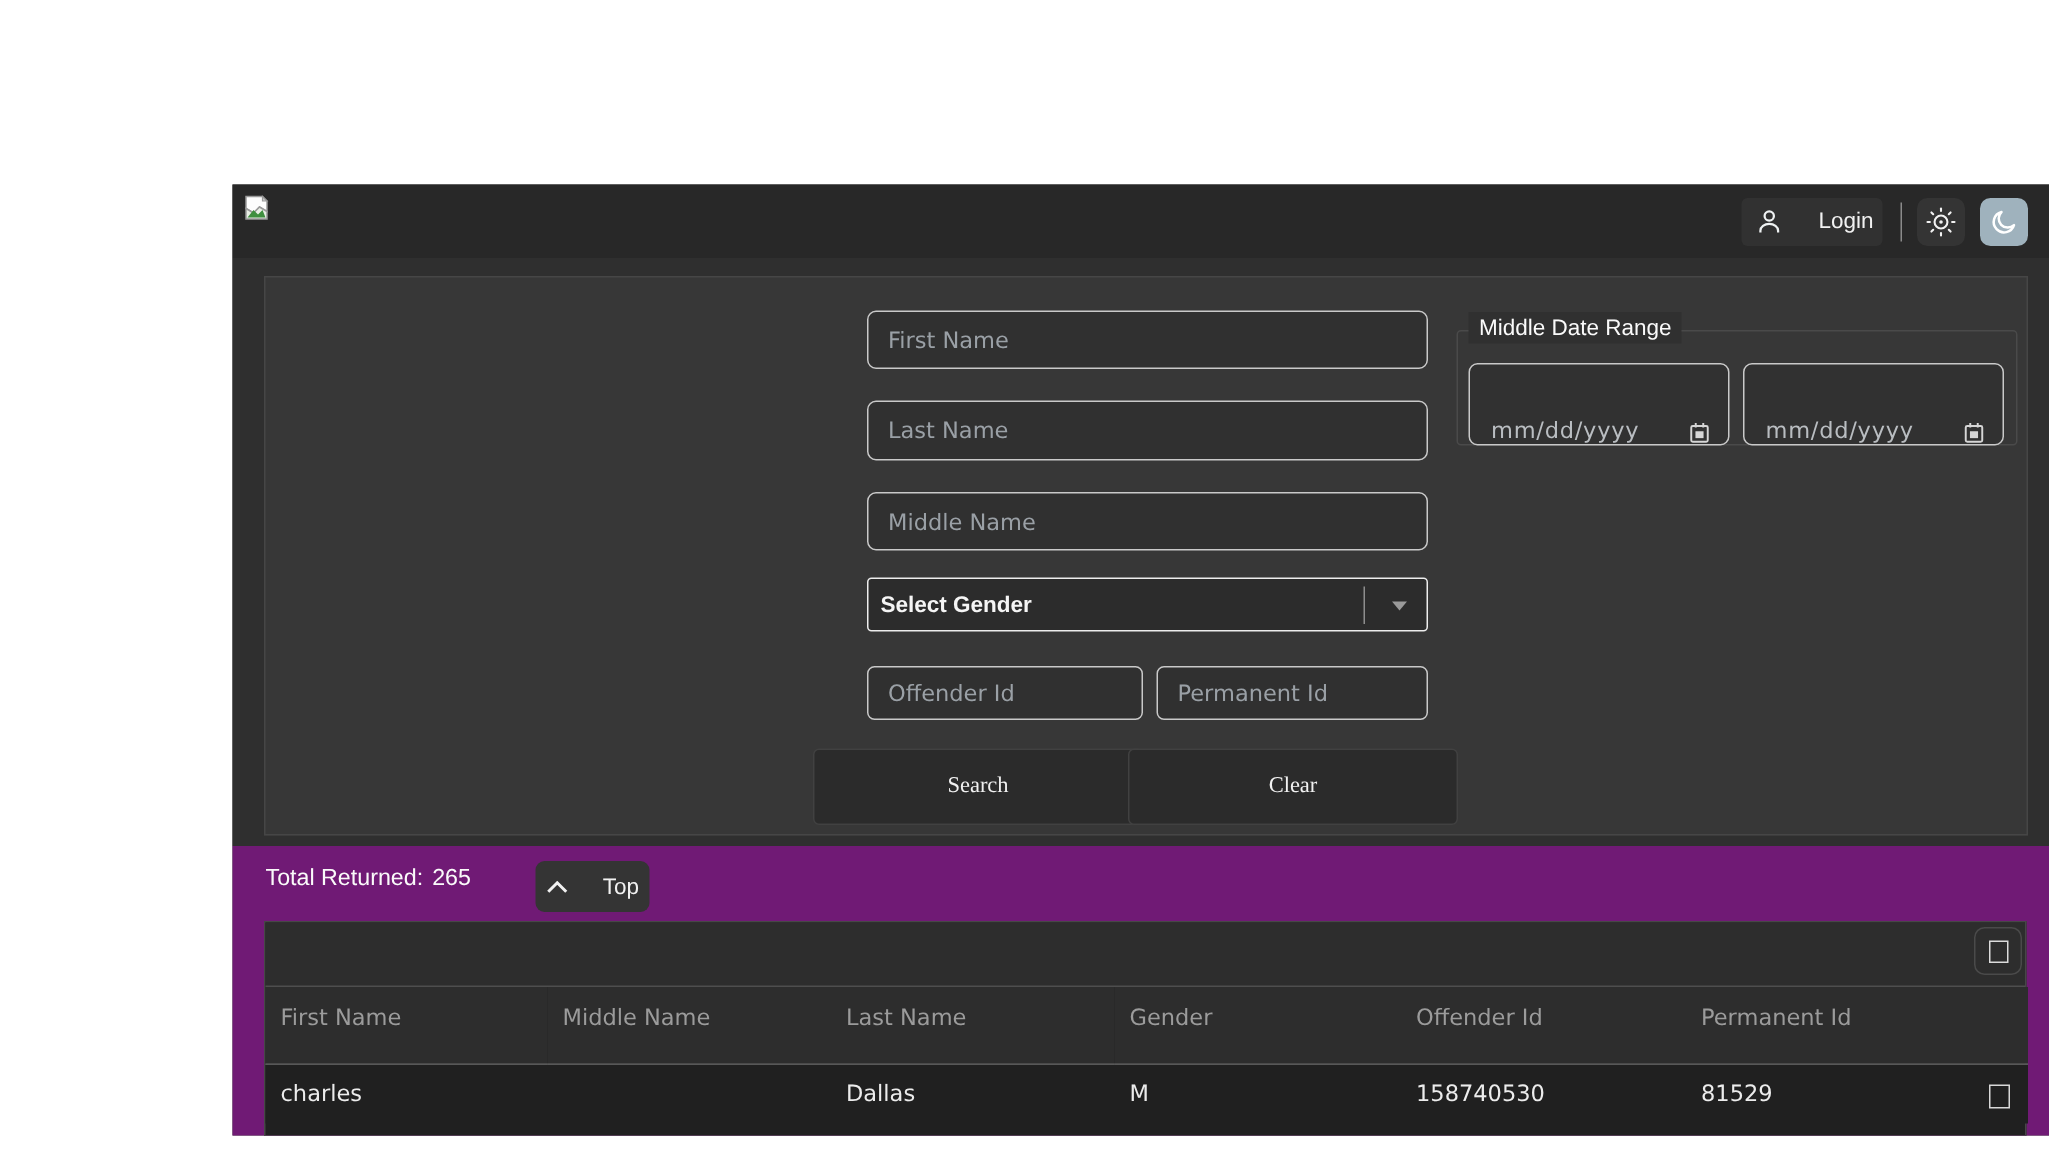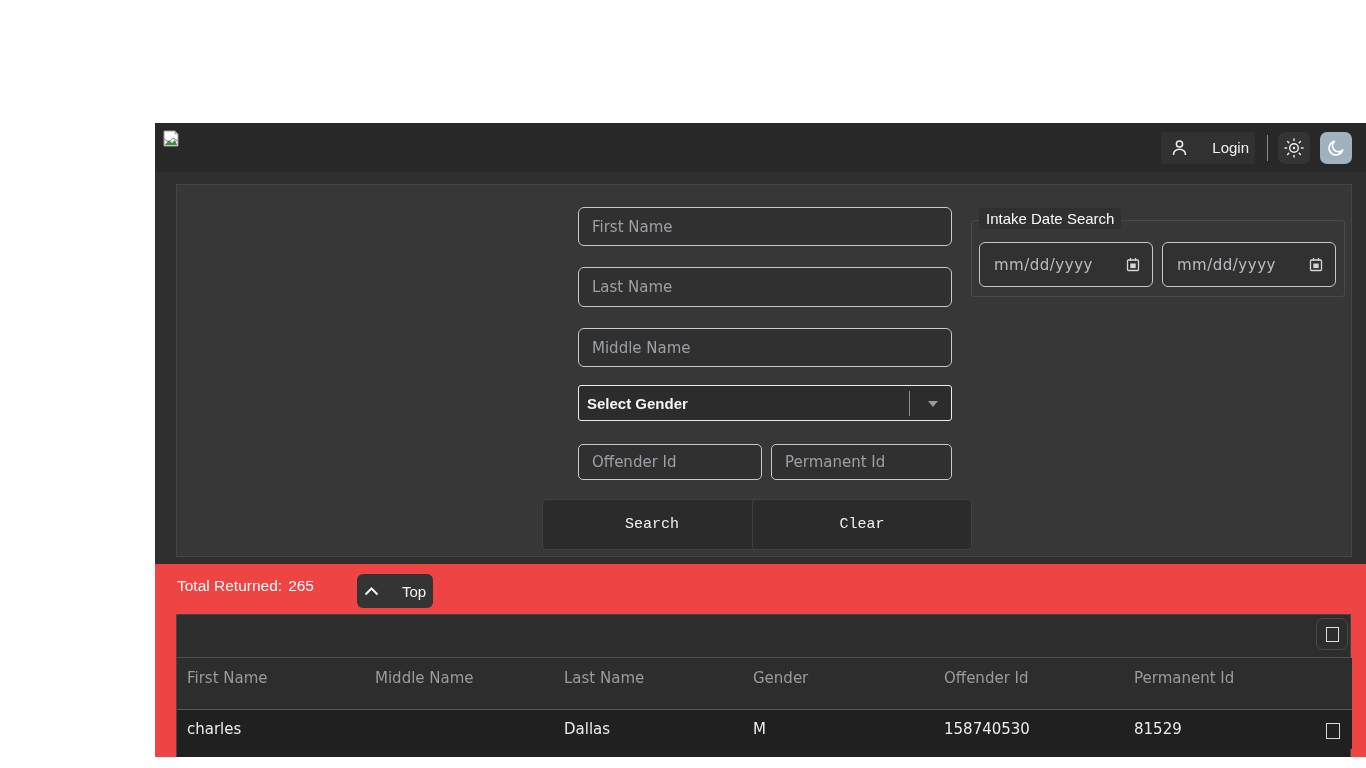--- a/index.html
+++ b/index.html
@@ -45,38 +45,38 @@
   .gender-sep { position:absolute; right:41px; top:5px; width:1px; height:25px; background:#8d8d8d; }
   .gender-arrow { position:absolute; right:13px; top:15px; width:0; height:0;
                   border-left:5px solid transparent; border-right:5px solid transparent;
                   border-top:6px solid #9a9a9a; }
 
   .in-offender  { left:401px; top:259px; width:184px; height:36px; border-radius:5px; }
   .in-permanent { left:594px; top:259px; width:181px; height:36px; border-radius:5px; }
 
   .form-btn { position:absolute; top:314px; width:220px; height:51px; background:#2b2b2b;
               border:1px solid #414141; border-radius:4px; color:#f1f1f1; font-size:15px;
-              font-family:Liberation Mono, monospace; cursor:default; }
+              font-family:Liberation Serif, serif; cursor:default; }
   .btn-search { left:365px; }
   .btn-clear  { left:575px; }
 
   
   .intake-box { position:absolute; left:794px; top:35px; width:374px; height:77px;
                 border:1px solid #4a4a4a; border-radius:3px; }
   .intake-legend { position:absolute; left:7px; top:-13px; background:#303030;
                    color:#fafafa; font-size:15px; padding:2px 7px; white-space:nowrap; }
-  .date-field { position:absolute; top:21px; width:174px; height:45px; background:#313131;
+  .date-field { position:absolute; top:21px; width:174px; height:55px; background:#313131;
                 border:1px solid #c9c9c9; border-radius:6px; display:flex;
-                align-items:center; padding:0 12px 0 14px; }
+                align-items:flex-end; padding:0 12px 0 14px; }
   .date-from { left:7px; } .date-to { left:190px; }
   .date-text { flex:1; color:#b9bdc1; font-size:15px; font-family:"DejaVu Sans", sans-serif;
                letter-spacing:0.5px; }
 
   
-  .lower { position:absolute; left:0; top:441px; width:100%; height:193px; background:#ef4444; }
+  .lower { position:absolute; left:0; top:441px; width:100%; height:193px; background:#701a75; }
 
   .total-line { position:absolute; left:22px; top:13px; color:#fafafa; font-size:15.5px; }
   .total-line .val { margin-left:6px; }
   .top-btn { position:absolute; left:202px; top:10px; width:76px; height:34px;
              background:#343434; border:none; border-radius:6px; color:#f1f1f1;
              font-size:15px; display:flex; align-items:center; justify-content:center;
              gap:23px; cursor:default; font-family:"Liberation Sans", sans-serif; }
 
   .results-box { position:absolute; left:21px; top:50px; width:1175px; height:143px;
                  border:1px solid #474747; border-bottom:none; background:#202020; }
@@ -163,21 +163,21 @@
         <span class="gender-arrow"></span>
       </div>
 
       <input class="txt-input in-offender" placeholder="Offender Id" style="">
       <input class="txt-input in-permanent" placeholder="Permanent Id" style="">
 
       <button class="form-btn btn-search">Search</button>
       <button class="form-btn btn-clear">Clear</button>
 
       <div class="intake-box">
-        <span class="intake-legend">Intake Date Search</span>
+        <span class="intake-legend">Middle Date Range</span>
 
         <div class="date-field date-from">
           <span class="date-text">mm/dd/yyyy</span>
           <span>
             <svg width="14" height="15" viewBox="0 0 14 15" fill="none" stroke="#d6d6d6" stroke-width="1.3">
               <rect x="1.5" y="3" width="11" height="10.5" rx="1"></rect>
               <line x1="4.5" y1="1" x2="4.5" y2="4"></line>
               <line x1="9.5" y1="1" x2="9.5" y2="4"></line>
               <rect x="4.3" y="6.5" width="5.4" height="4.6" fill="#d6d6d6" stroke="none"></rect>
             </svg>

